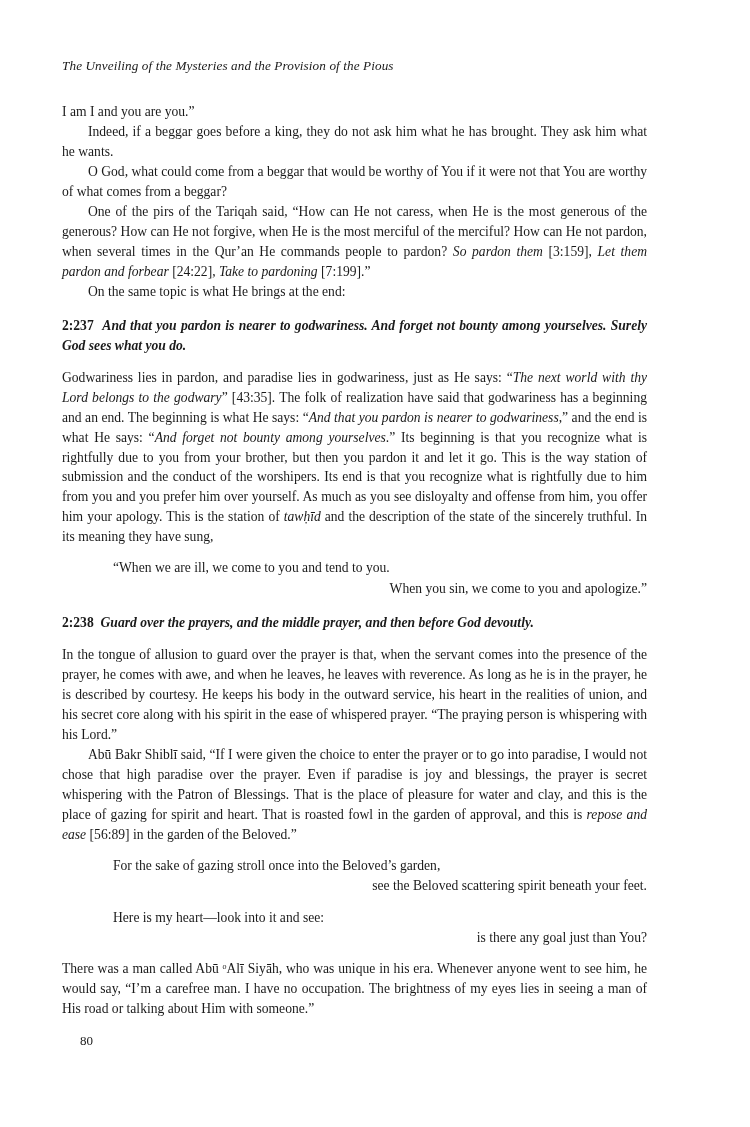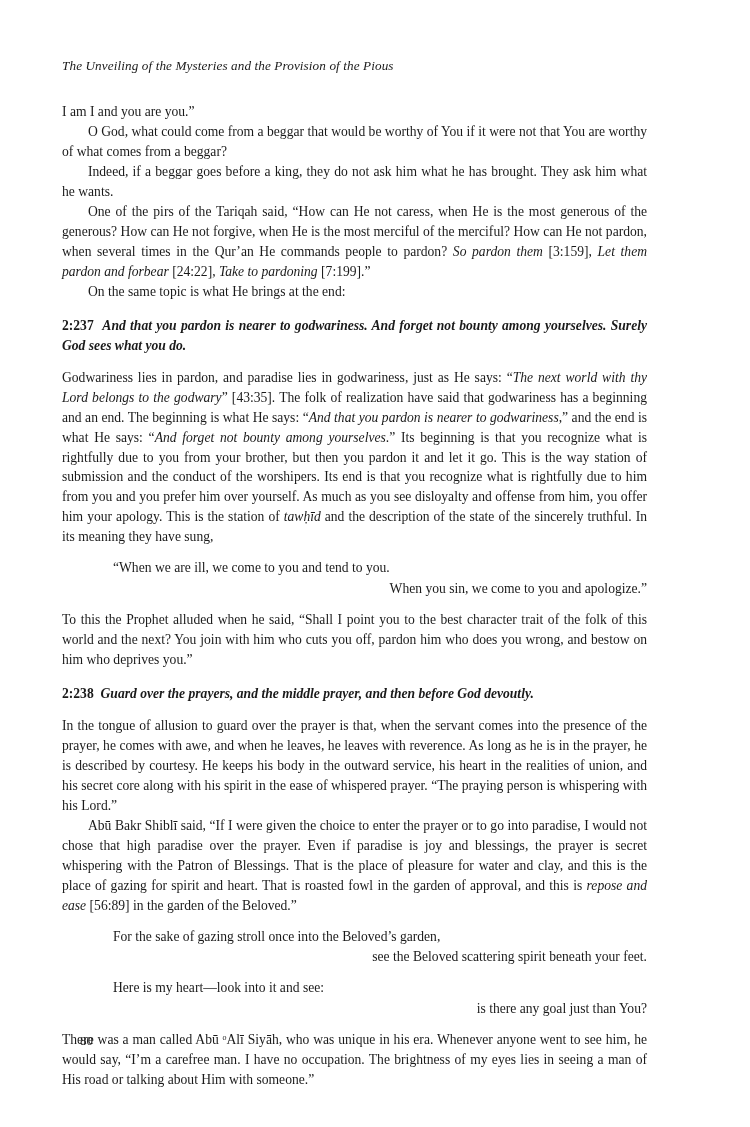--- a/index.html
+++ b/index.html
@@ -75,37 +75,36 @@
 </head>
 <body>
 
 <div class="page">
 
   <div class="running-head">The Unveiling of the Mysteries and the Provision of the Pious</div>
 
   <div class="body-col">
 
     <p>I am I and you are you.”</p>
+    <p class="indent">Indeed, if a beggar goes before a king, they do not ask him what he has brought.  They ask him what he wants.</p>
     <p class="indent">O God, what could come from a beggar that would be worthy of You if it were not that You are worthy of what comes from a beggar?</p>
-    <p class="indent">Indeed, if a beggar goes before a king, they do not ask him what he has brought.  They ask him what he wants.</p>
 
     <p class="indent"><span>One of the pirs of the Tariqah said, “How can He not caress, when He is the most generous of the generous?  How can He not forgive, when He is the most merciful of the merciful?  How can He not pardon, when several times in the Qur’an He commands people to pardon? </span><em>So pardon them</em><span> [3:159], </span><em>Let them pardon and forbear</em><span> [24:22], </span><em>Take to pardoning</em><span> [7:199].”</span></p>
 
     <p class="indent">On the same topic is what He brings at the end:</p>
 
     <div class="verse-head"><span class="verse-num">2:237</span><span>&nbsp; </span><span class="verse-text">And that you pardon is nearer to godwariness.  And forget not bounty among yourselves.  Surely God sees what you do.</span></div>
 
     <p><span>Godwariness lies in pardon, and paradise lies in godwariness, just as He says: “</span><em>The next world with thy Lord belongs to the godwary</em><span>” [43:35].  The folk of realization have said that godwariness has a beginning and an end.  The beginning is what He says: “</span><em>And that you pardon is nearer to godwariness</em><span>,” and the end is what He says:  “</span><em>And forget not bounty among yourselves</em><span>.”  Its beginning is that you recognize what is rightfully due to you from your brother, but then you pardon it and let it go.  This is the way station of submission and the conduct of the worshipers.  Its end is that you recognize what is rightfully due to him from you and you prefer him over yourself.  As much as you see disloyalty and offense from him, you offer him your apology.  This is the station of </span><em>tawḥīd</em><span> and the description of the state of the sincerely truthful.  In its meaning they have sung,</span></p>
 
     <div class="poem">
       <div class="line1">“When we are ill, we come to you and tend to you.</div>
       <div class="line2">When you sin, we come to you and apologize.”</div>
     </div>
 
-    <p>To this the Prophet alluded when he said, “Shall I point you to the best character trait of the folk of this world and the next?  You join with him who cuts you off, pardon him who does you wrong, and bestow on him who deprives you.”</p>
 
     <div class="verse-head"><span class="verse-num">2:238</span><span>&nbsp; </span><span class="verse-text">Guard over the prayers, and the middle prayer, and then before God devoutly.</span></div>
 
     <p>In the tongue of allusion to guard over the prayer is that,  when the servant comes into the presence of the prayer, he comes with awe, and when he leaves, he leaves with reverence.  As long as he is in the prayer, he is described by courtesy.  He keeps his body in the outward service, his heart in the realities of union, and his secret core along with his spirit in the ease of whispered prayer.  “The praying person is whispering with his Lord.”</p>
 
     <p class="indent"><span>Abū Bakr Shiblī said, “If I were given the choice to enter the prayer or to go into paradise, I would not chose that high paradise over the prayer.  Even if paradise is joy and blessings, the prayer is secret whispering with the Patron of Blessings.  That is the place of pleasure for water and clay, and this is the place of gazing for spirit and heart.  That is roasted fowl in the garden of approval, and this is </span><em>repose and ease</em><span> [56:89] in the garden of the Beloved.”</span></p>
 
     <div class="poem">
       <div class="line1">For the sake of gazing stroll once into the Beloved’s garden,</div>
       <div class="line2">see the Beloved scattering spirit beneath your feet.</div>

